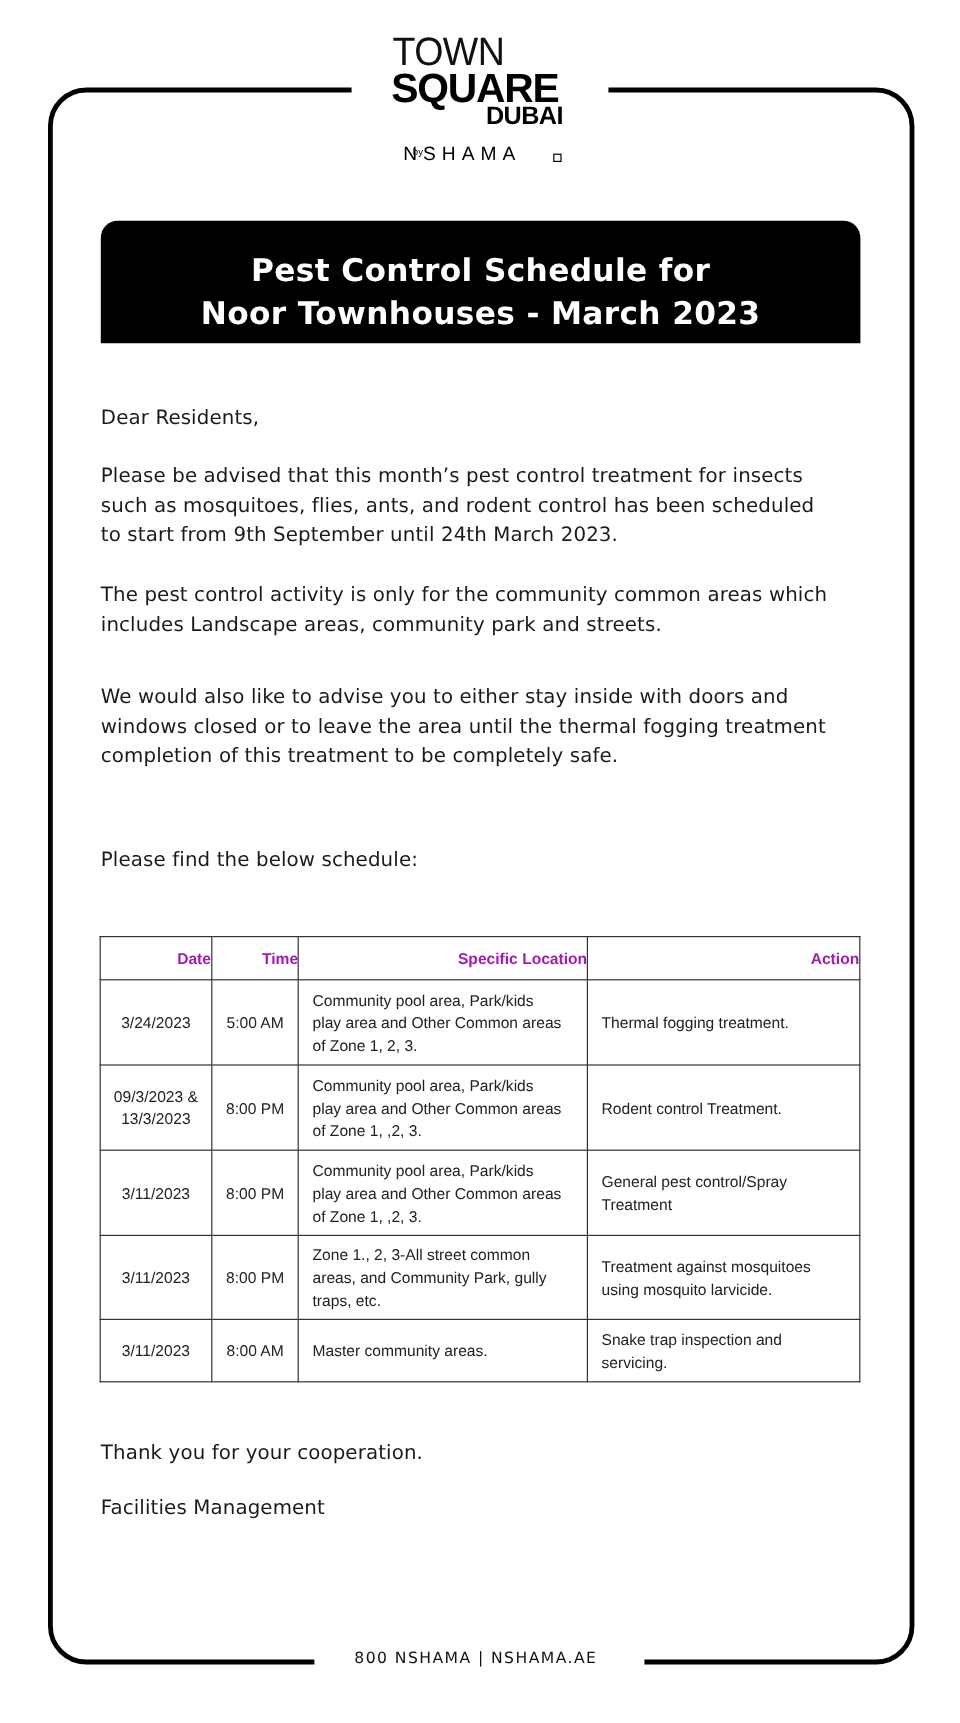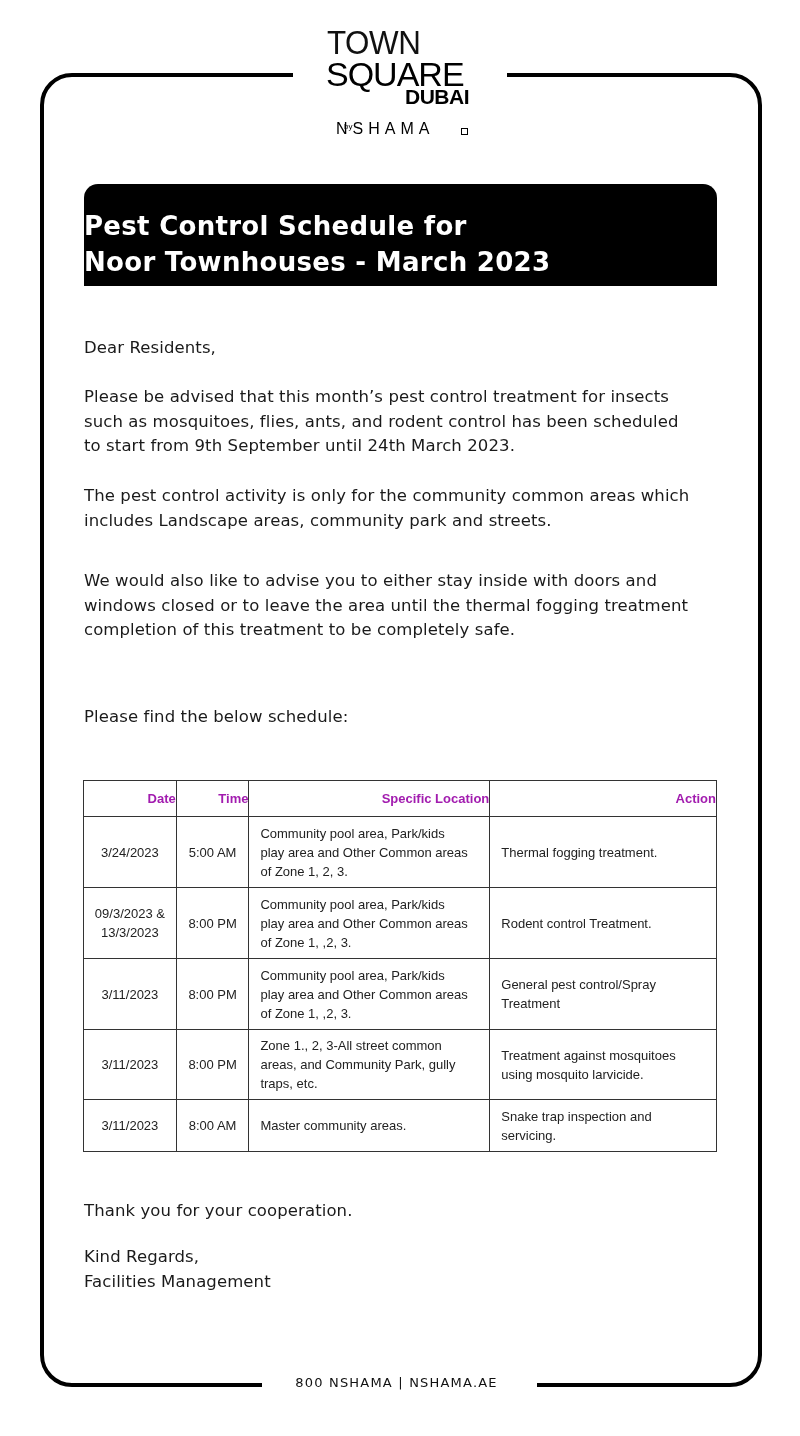--- a/index.html
+++ b/index.html
@@ -14,42 +14,42 @@
   .bottom-gap { position: absolute; left: 262px; top: 1378px; width: 275px; height: 14px; background: #fff; }
 
   .logo { position: absolute; left: 300px; top: 26px; width: 200px; text-align: center; }
   .logo-town {
     position: absolute; left: 27px; top: 0; font-family: "Liberation Sans", sans-serif;
     font-size: 33px; font-weight: 300; letter-spacing: -0.5px; line-height: 34px; color: #111;
     transform: scaleX(0.95); transform-origin: left;
   }
   .logo-square {
     position: absolute; left: 26px; top: 30px; font-family: "Liberation Sans", sans-serif;
-    font-size: 34px; font-weight: 400; letter-spacing: -1px; line-height: 36px; color: #000;
+    font-size: 34px; font-weight: 700; letter-spacing: -1px; line-height: 36px; color: #000;
   }
   .logo-dubai {
     position: absolute; right: 31px; top: 60px; font-family: "Liberation Sans", sans-serif;
     font-size: 21px; font-weight: 700; letter-spacing: -0.5px; line-height: 22px; color: #000;
   }
   .logo-by {
     position: absolute; left: 24px; top: 96px; font-family: "Liberation Sans", sans-serif;
     font-size: 8px; color: #000; line-height: 10px; margin-left: 20px;
   }
   .logo-nshama {
     position: absolute; left: 36px; top: 94px; font-family: "Liberation Sans", sans-serif;
     font-size: 16px; letter-spacing: 5px; color: #000; line-height: 18px;
   }
   .logo-mark {
     position: absolute; left: 161px; top: 102px; width: 7px; height: 7px;
     border: 1.5px solid #000; font-size: 0;
   }
 
   .banner {
     position: absolute; left: 84px; top: 184px; width: 633px; height: 102px;
-    background: #000; border-radius: 14px 14px 0 0; color: #fff; text-align: left;
+    background: #000; border-radius: 14px 14px 0 0; color: #fff; text-align: center;
     padding-top: 24px;
   }
   .banner-line {
     display: block; font-family: "DejaVu Sans", sans-serif; font-size: 26px; font-weight: 700;
     line-height: 36px; letter-spacing: 0.3px;
   }
 
   .body-text {
     position: absolute; left: 84px; width: 660px; font-size: 16.5px; line-height: 24.5px; color: #1a1a1a;
     font-family: "DejaVu Sans", sans-serif; letter-spacing: 0.1px;
@@ -208,17 +208,16 @@
       </td>
     </tr>
   </tbody>
 </table>
 
 <div class="body-text" style="top:1199px;">
   <span>Thank you for your cooperation.</span>
 </div>
 
 <div class="body-text" style="top:1245px;">
-  <span>Kind Regards,</span>
   <span>Facilities Management</span>
 </div>
 
 <div class="footer">800 NSHAMA | NSHAMA.AE</div>
 
 </body></html>

